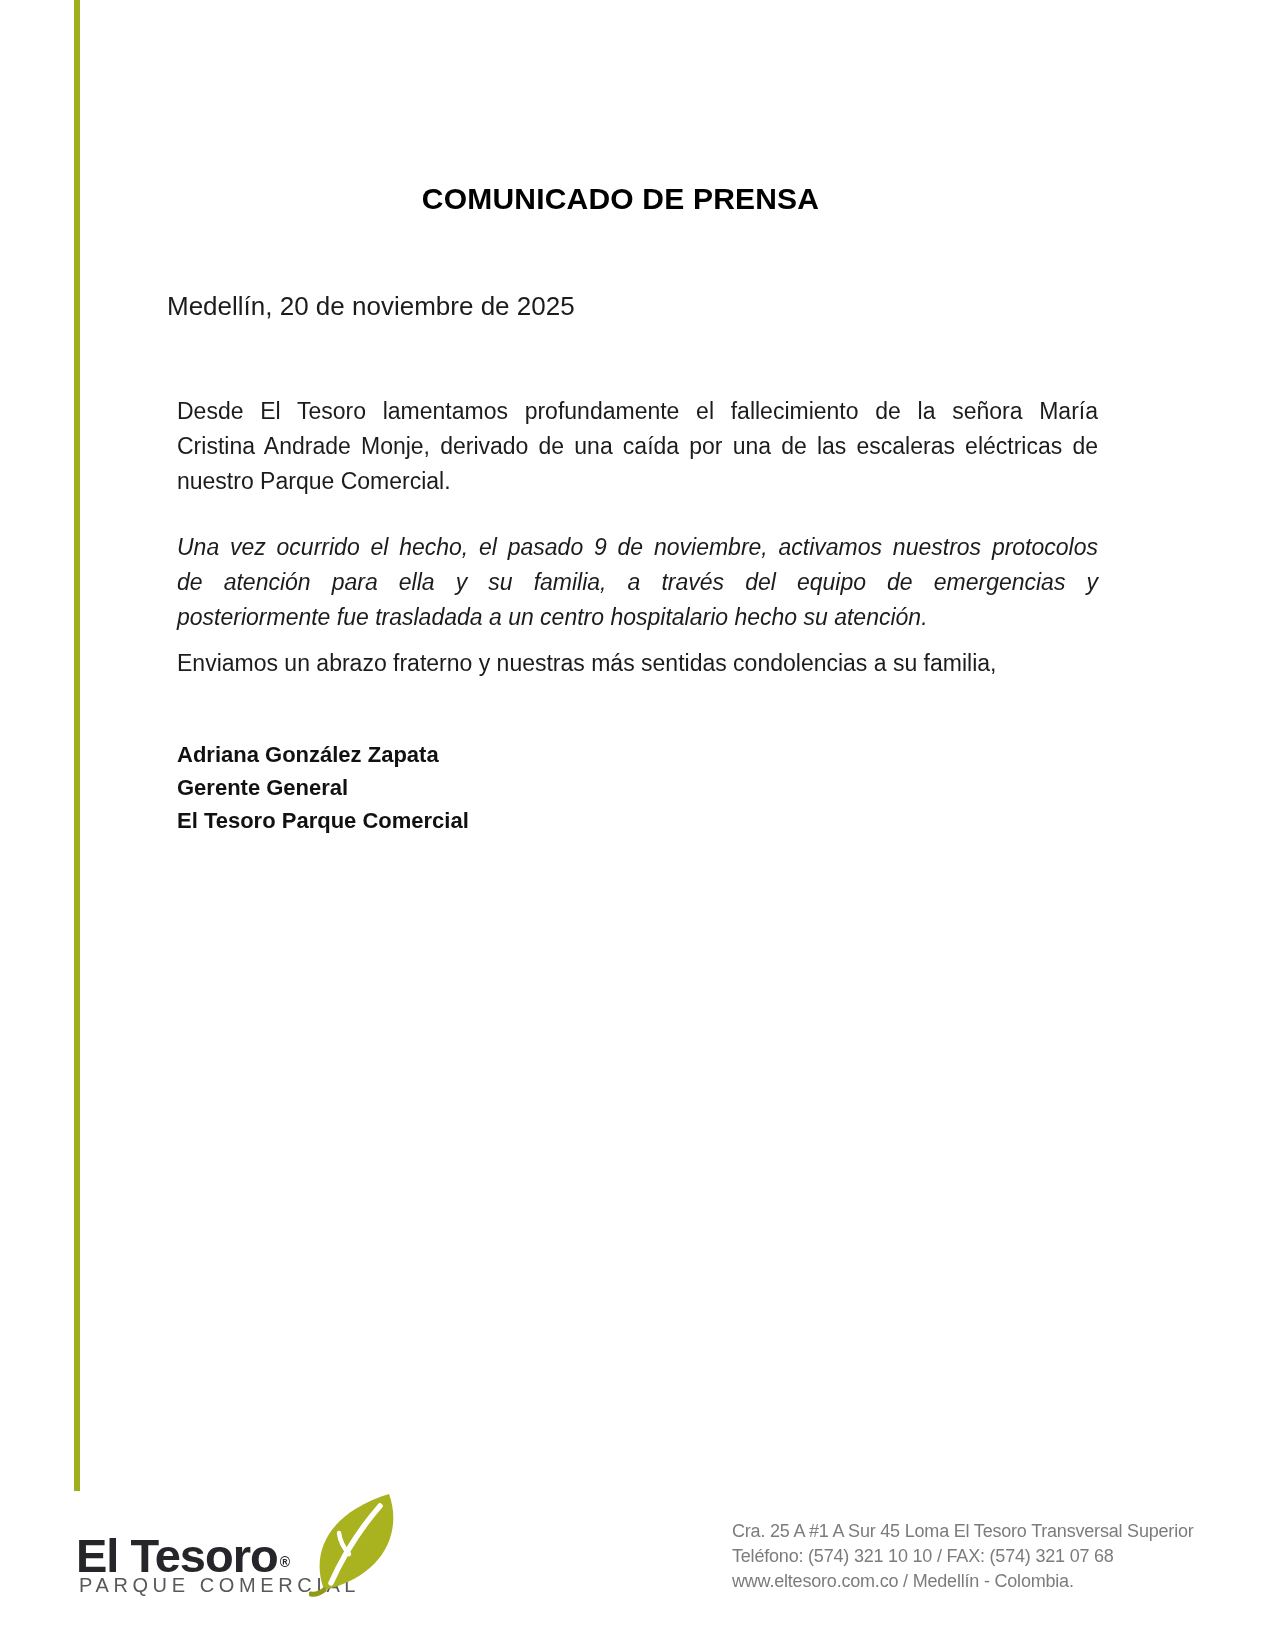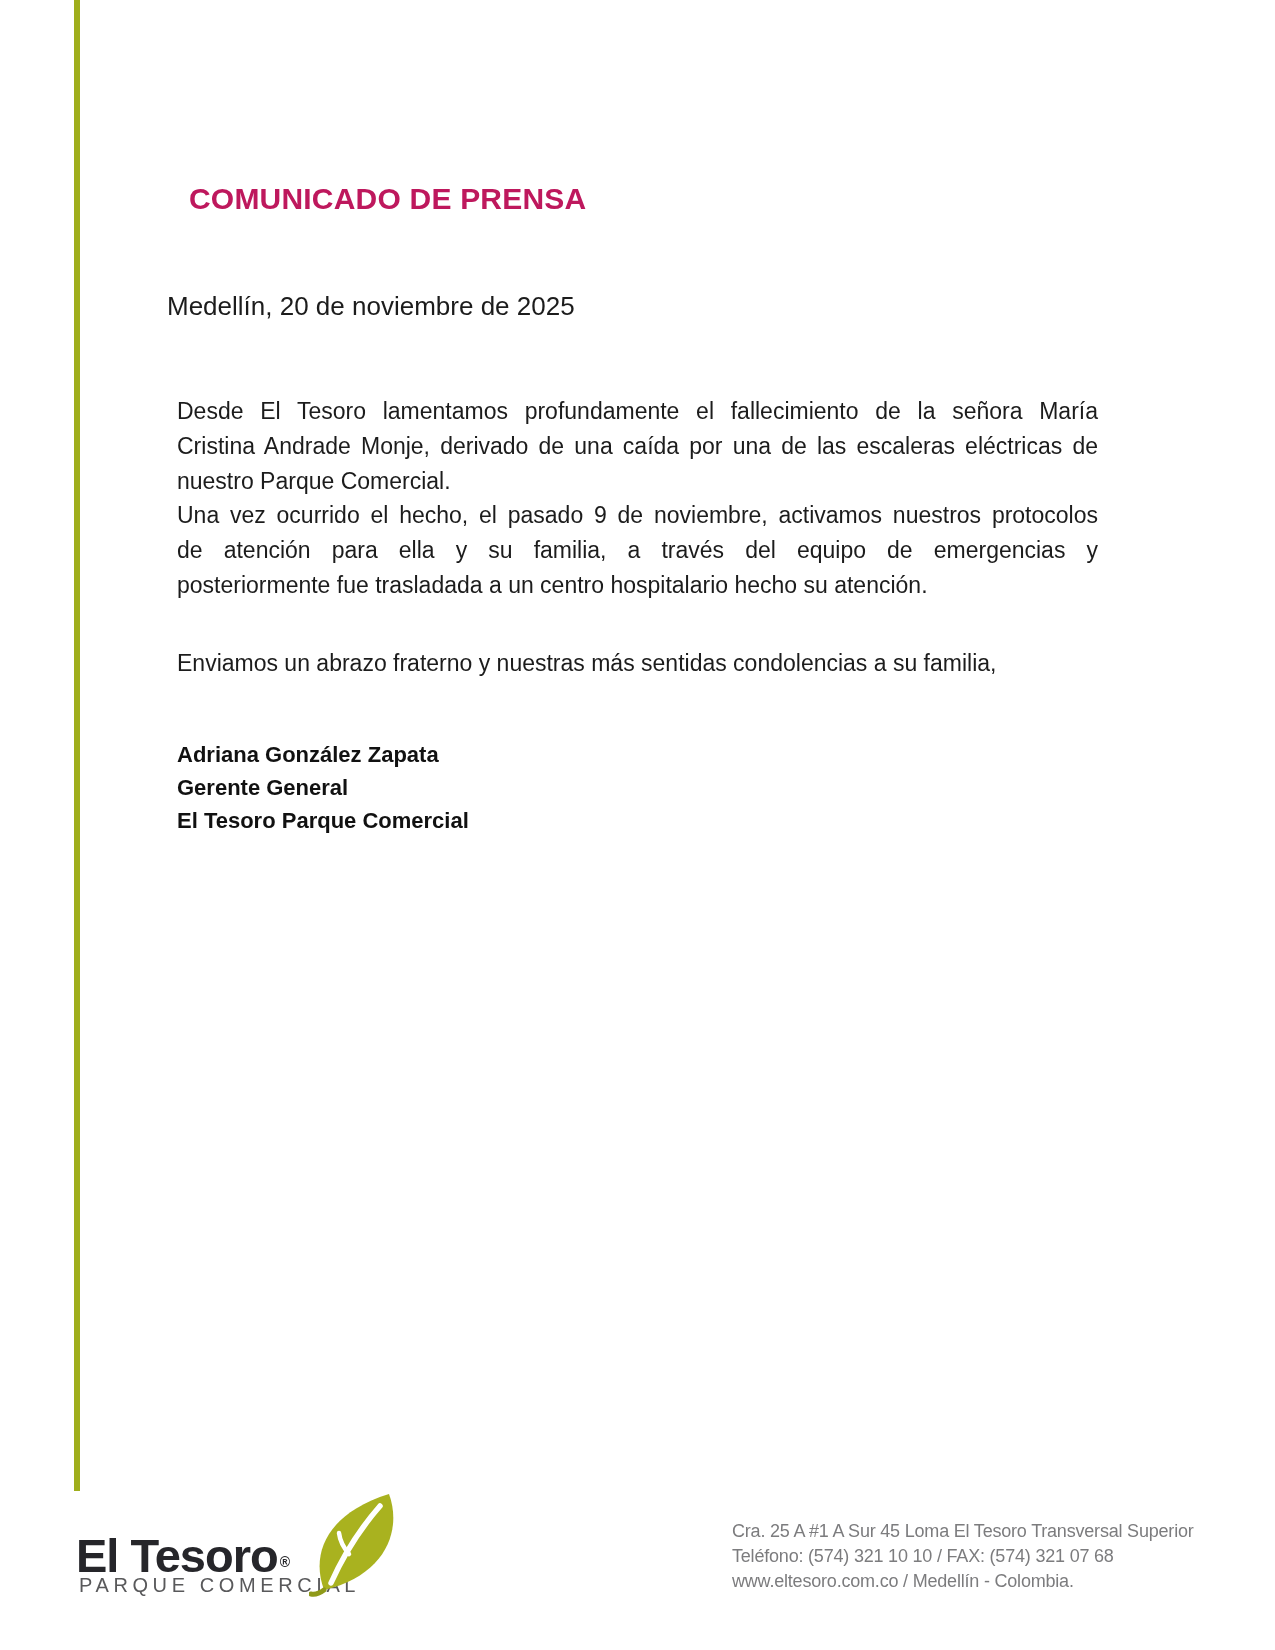--- a/index.html
+++ b/index.html
@@ -18,45 +18,46 @@
   .accent-line {
     position: absolute;
     left: 74px;
     top: 0;
     width: 6px;
     height: 1491px;
     background: var(--accent, #9fae1c);
   }
   .doc-title {
     position: absolute;
-    left: 189px;
+    left: 160px;
     width: 921px;
     top: 182px;
+    text-align: center;
     font-size: 30px;
     font-weight: bold;
     letter-spacing: 0.2px;
-    color: #be185d;
+    color: #000000;
   }
   .date-line {
     position: absolute;
     left: 167px;
     width: 921px;
     top: 291px;
     font-size: 26px;
   }
   .para {
     position: absolute;
     left: 177px;
     width: 921px;
     margin: 0;
     font-size: 23px;
     line-height: 35px;
   }
   .para-1 { top: 394px; }
-  .para-2 { top: 498px; }
+  .para-2 { top: 530px; font-style: italic; }
   .para-3 { top: 646px; }
   .jline {
     display: block;
     text-align: justify;
     text-align-last: justify;
     white-space: normal;
   }
   .jline.last {
     text-align-last: left;
   }

